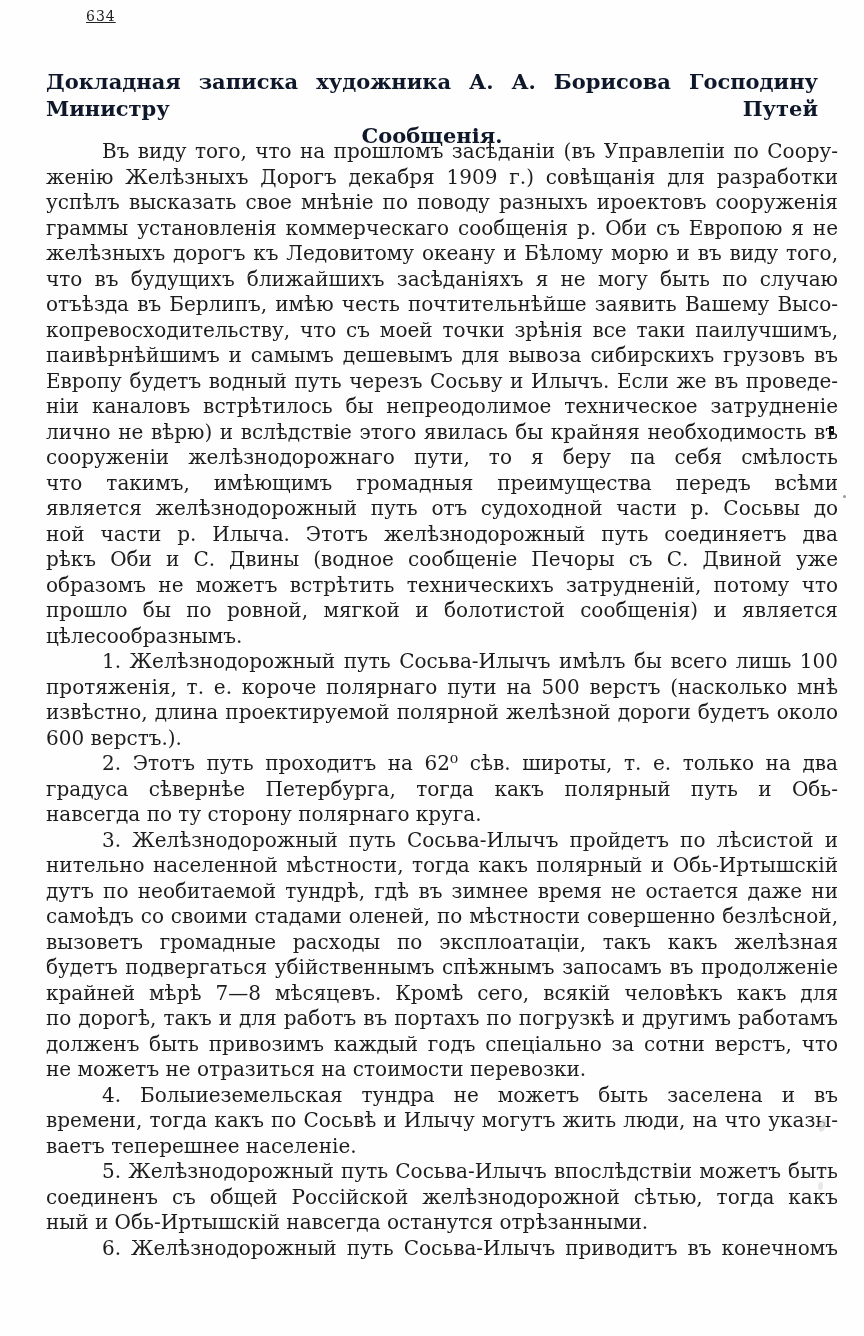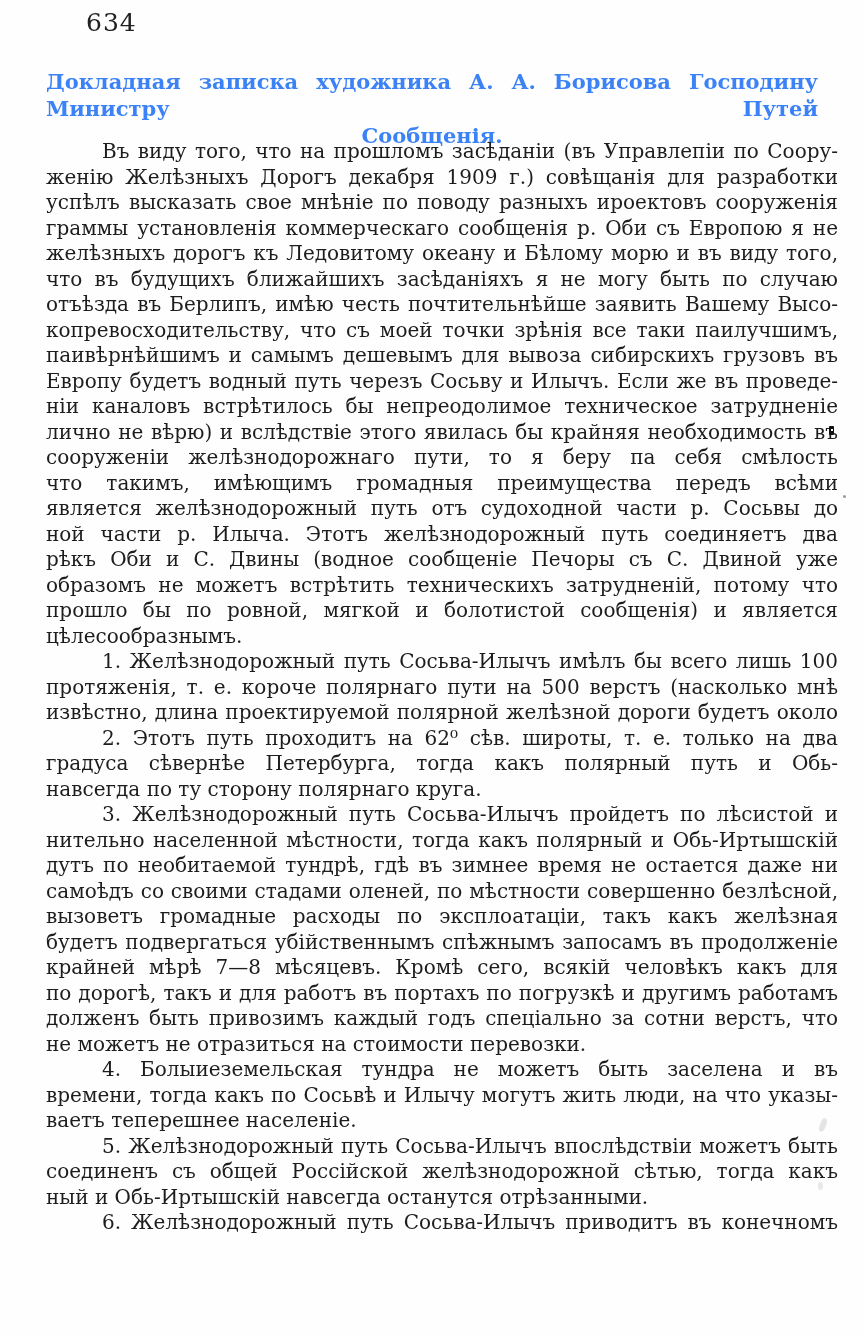--- a/index.html
+++ b/index.html
@@ -13,34 +13,35 @@
     height: 1336px;
     background: #fefefe;
     overflow: hidden;
     font-family: "DejaVu Serif", "Liberation Serif", serif;
     color: #1c1c1c;
   }
   .page-number {
     position: absolute;
     top: 8px;
     left: 86px;
-    font-size: 25px;
+    font-size: 14px;
     letter-spacing: 1px;
     color: #222;
+    text-decoration: underline;
   }
   .title {
     position: absolute;
     top: 68px;
     left: 46px;
     width: 772px;
     margin: 0;
     font-size: 21px;
     font-weight: bold;
     line-height: 27px;
-    color: #3b82f6;
+    color: #0f172a;
   }
   .title .t1 {
     text-align: justify;
     text-align-last: justify;
   }
   .title .t2 {
     text-align: center;
   }
   .body-text {
     position: absolute;
@@ -116,20 +117,21 @@
         <div class="line">ной части р. Илыча. Этотъ желѣзнодорожный путь соединяетъ два бассейна</div>
         <div class="line">рѣкъ Оби и С. Двины (водное сообщеніе Печоры съ С. Двиной уже никоимъ</div>
         <div class="line">образомъ не можетъ встрѣтить техническихъ затрудненій, потому что оно</div>
         <div class="line">прошло бы по ровной, мягкой и болотистой сообщенія) и является наиболѣе</div>
         <div class="line last-short">цѣлесообразнымъ.</div>
       </div>
       <div class="paragraph">
         <div class="line first">1. Желѣзнодорожный путь Сосьва-Илычъ имѣлъ бы всего лишь 100 в.</div>
         <div class="line">протяженія, т. е. короче полярнаго пути на 500 верстъ (насколько мнѣ</div>
         <div class="line">извѣстно, длина проектируемой полярной желѣзной дороги будетъ около</div>
+        <div class="line last-short">600 верстъ.).</div>
       </div>
       <div class="paragraph">
         <div class="line first">2. Этотъ путь проходитъ на 62⁰ сѣв. широты, т. е. только на два</div>
         <div class="line">градуса сѣвернѣе Петербурга, тогда какъ полярный путь и Обь-Иртышскій</div>
         <div class="line last-short">навсегда по ту сторону полярнаго круга.</div>
       </div>
       <div class="paragraph">
         <div class="line first">3. Желѣзнодорожный путь Сосьва-Илычъ пройдетъ по лѣсистой и срав-</div>
         <div class="line">нительно населенной мѣстности, тогда какъ полярный и Обь-Иртышскій прой-</div>
         <div class="line">дутъ по необитаемой тундрѣ, гдѣ въ зимнее время не остается даже ни одинъ</div>

